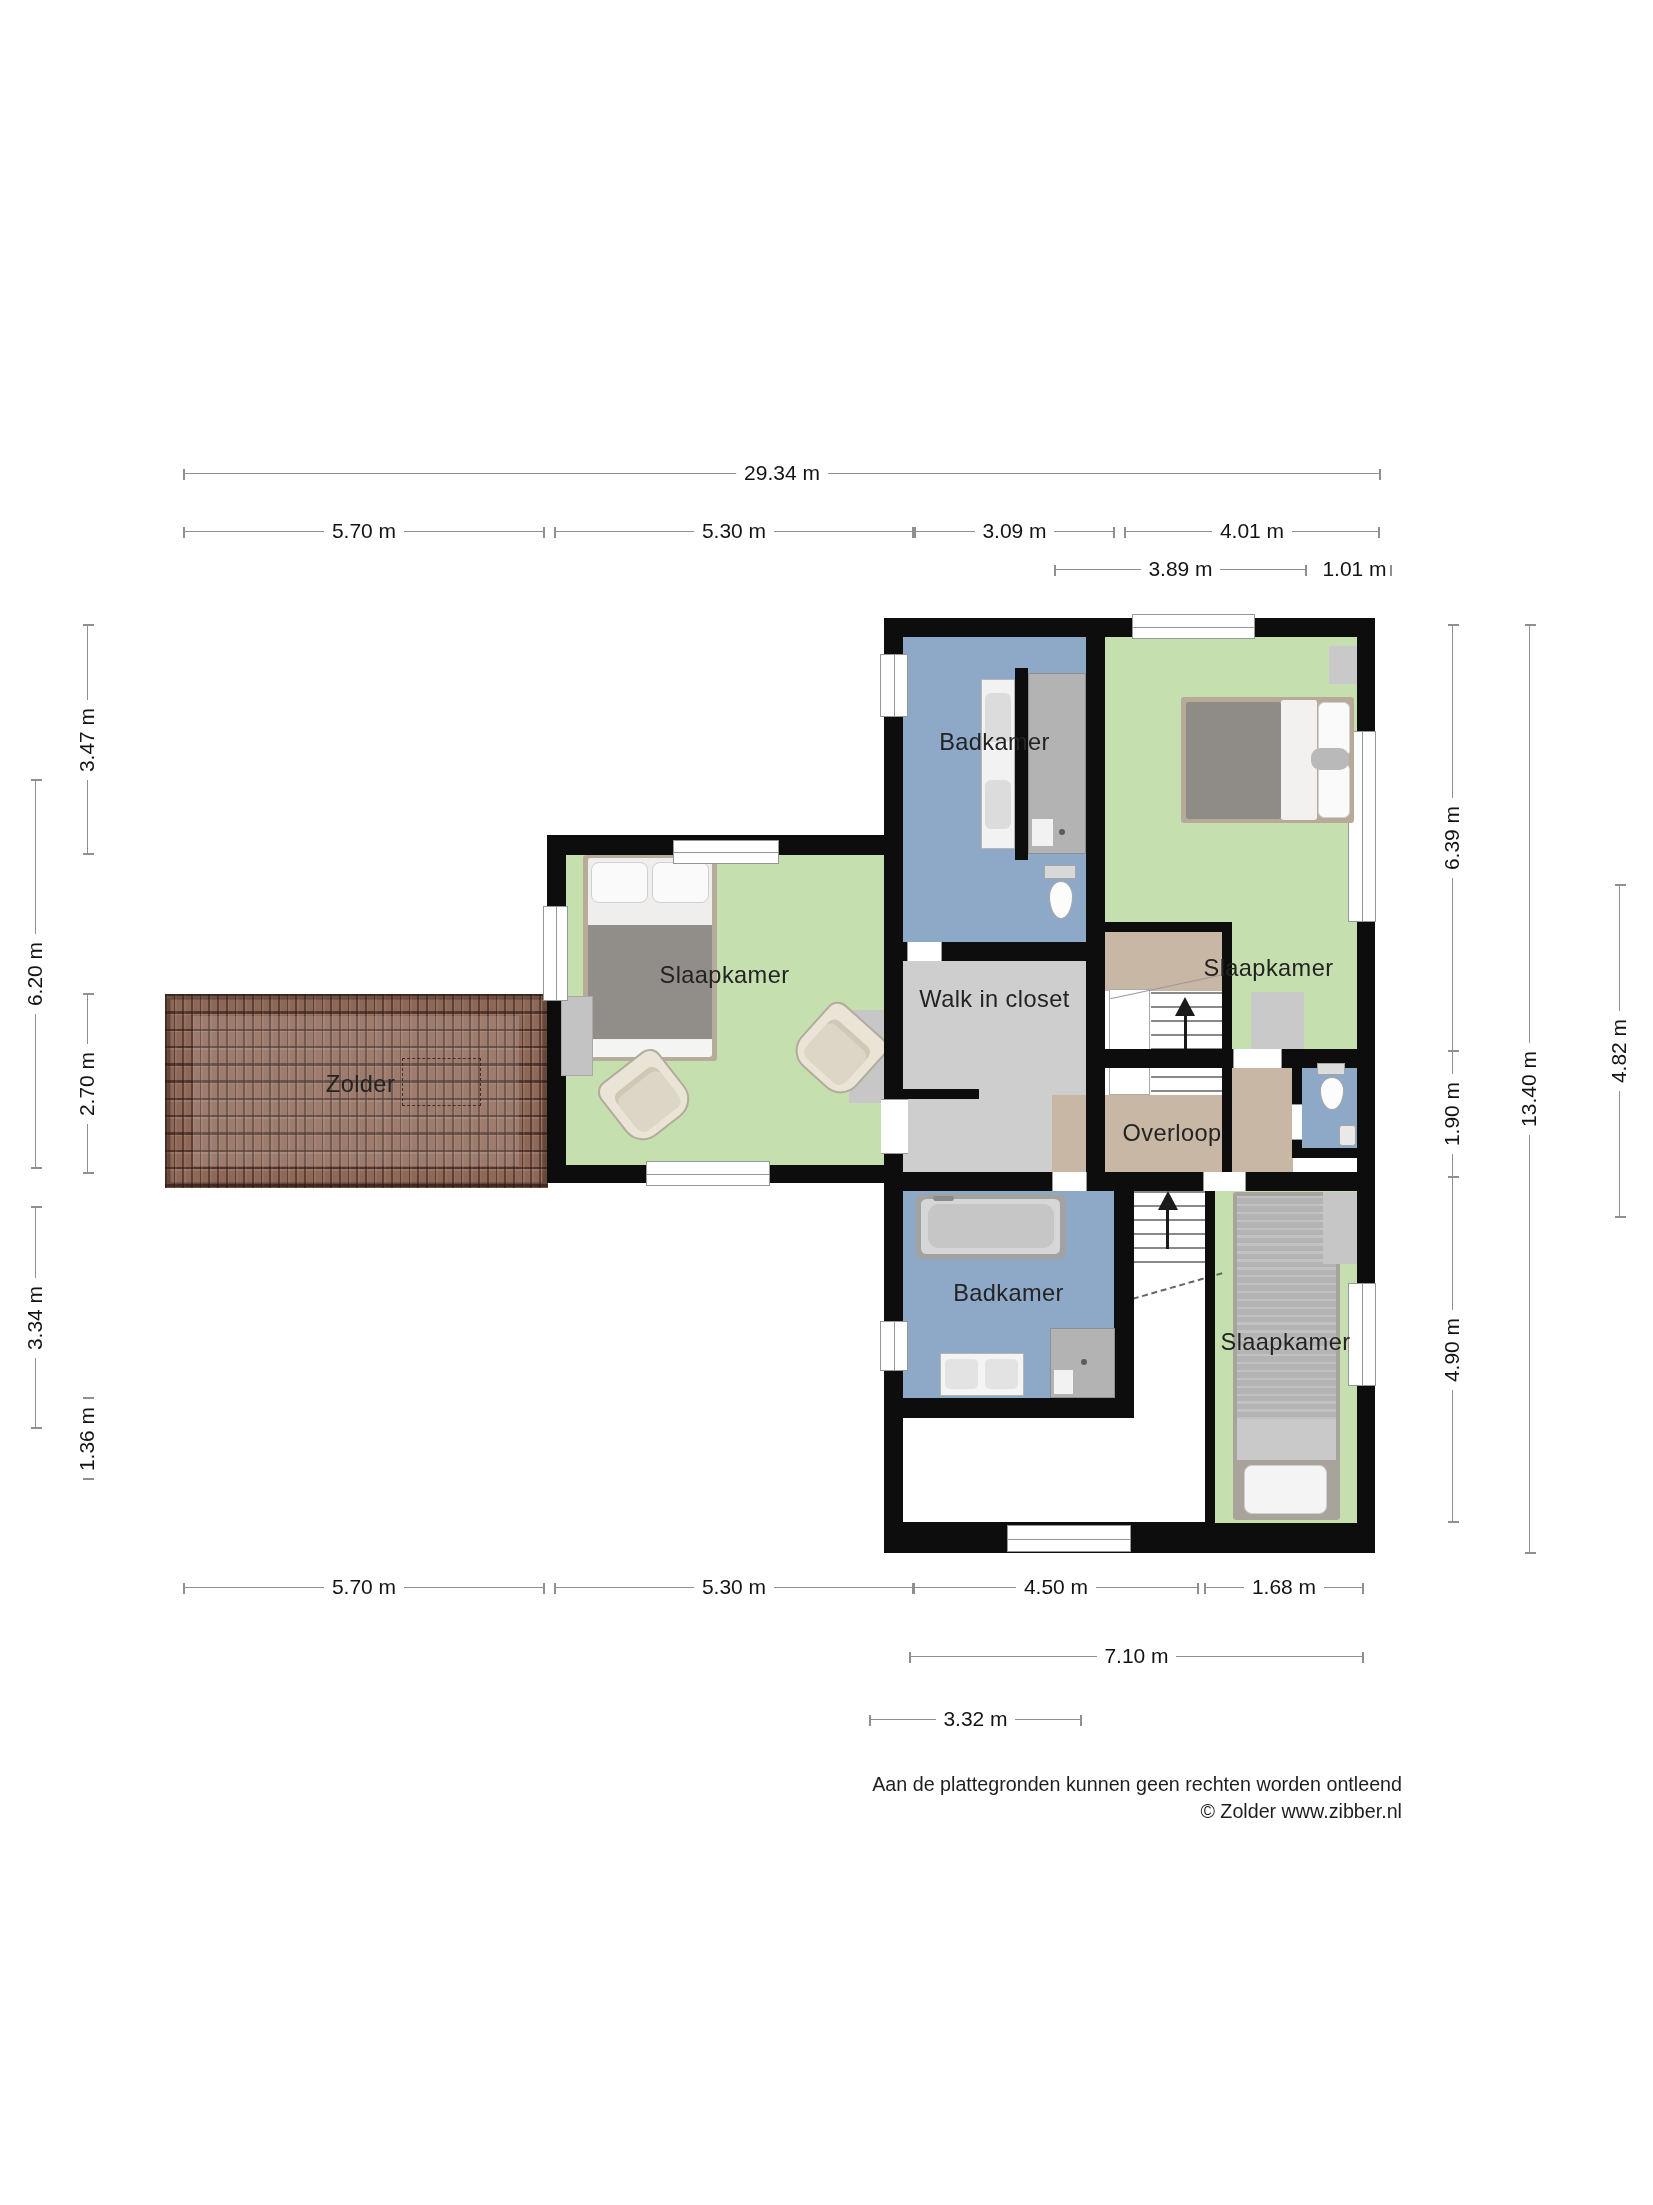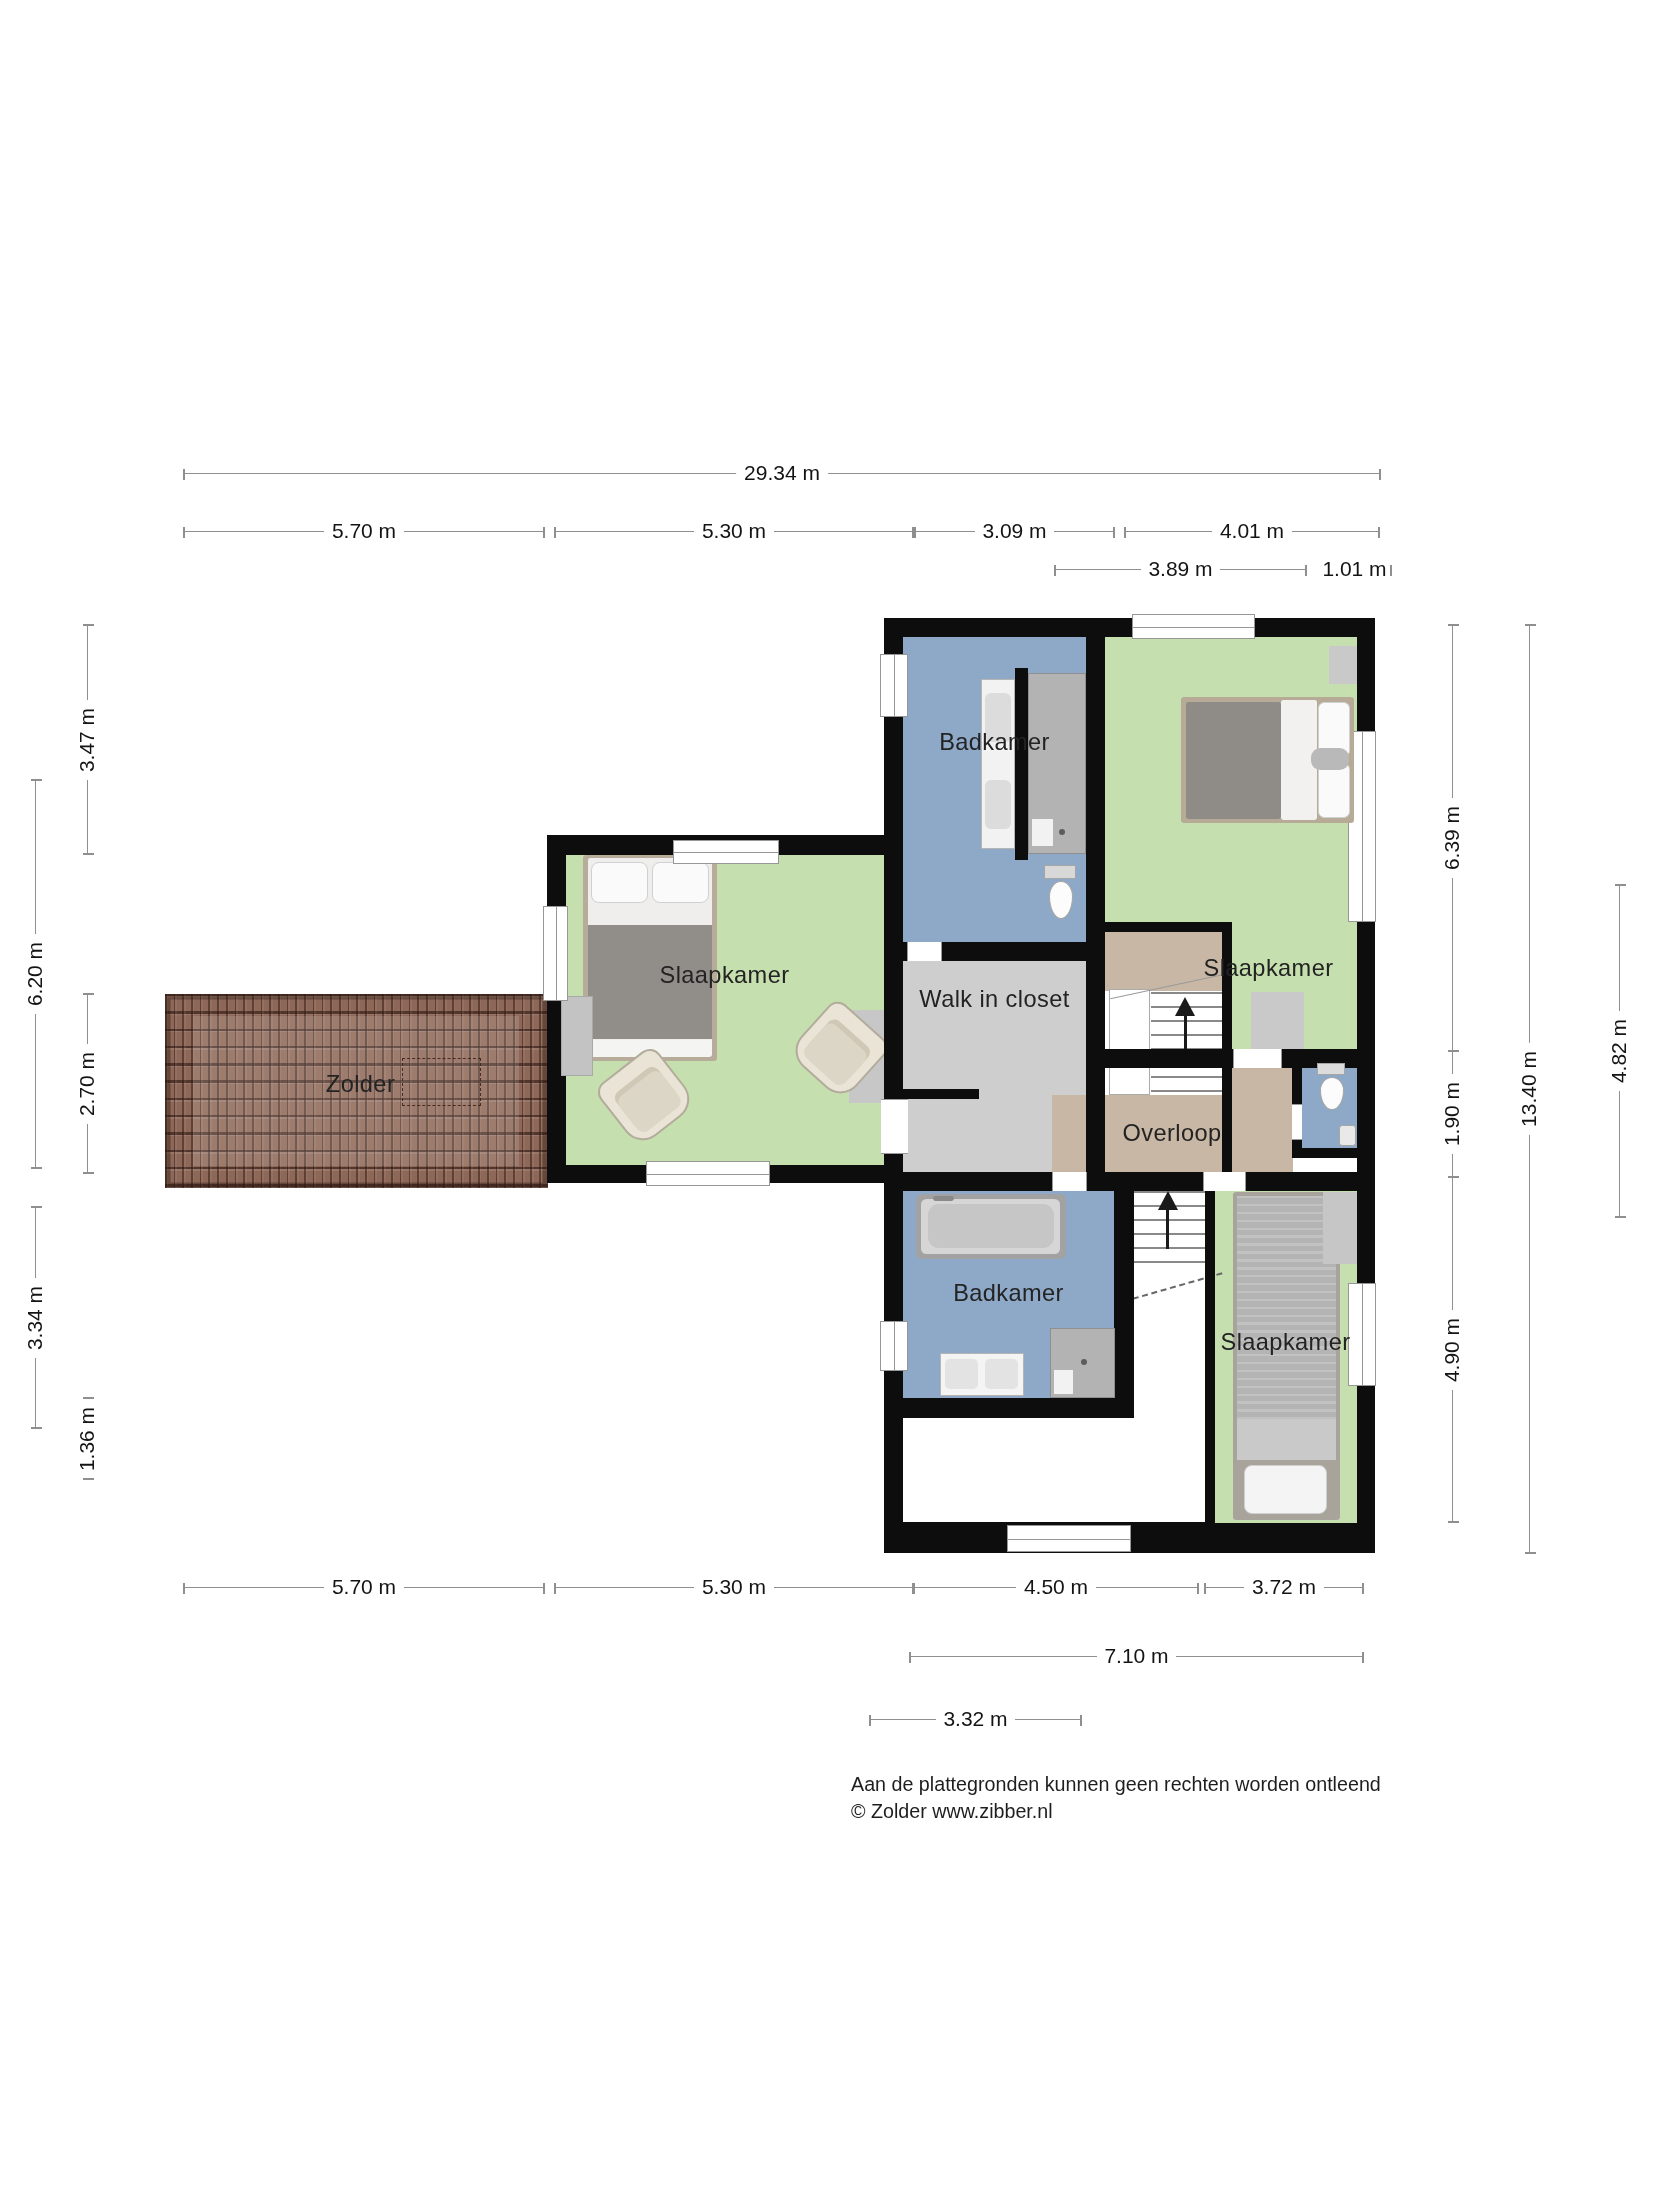--- a/index.html
+++ b/index.html
@@ -31,21 +31,21 @@
       repeating-linear-gradient(90deg, rgba(46,24,18,.50) 0 1.6px, rgba(255,255,255,.06) 1.6px 3.2px, transparent 3.2px 8.7px),
       repeating-linear-gradient(180deg, rgba(46,24,18,.62) 0 2.4px, rgba(255,255,255,.10) 2.4px 3.9px, transparent 3.9px 17.3px);
     box-shadow: inset 0 0 0 5.5px rgba(40,20,14,.38);}
   .chair{position:absolute;border:2.4px solid #b3ac9c;background:#e9e4d6;border-radius:12.6px 12.6px 22px 22px;box-sizing:border-box;}
   .chair .cushion{position:absolute;left:12%;right:12%;top:28%;bottom:10%;background:#dcd6c6;border-radius:7.9px;
                   box-shadow:0 -5.5px 0 #cfc8b6;}
   .arrow-stem{position:absolute;background:#1a1a1a;}
   .arrow-head{position:absolute;width:0;height:0;border-left:10.2px solid transparent;border-right:10.2px solid transparent;
               border-bottom:19px solid #1a1a1a;}
   .dash{position:absolute;border-top:2.4px dashed #666;}
-  .footer{position:absolute;text-align:left;font-size:19.7px;color:#1e1e1e;line-height:1.35;}
+  .footer{position:absolute;text-align:right;font-size:19.7px;color:#1e1e1e;line-height:1.35;}
 </style>
 </head>
 <body>
 
 <div class="plan">
 
   <div class="dim dim-h" style="left:184px;top:473px;width:1196px;">
       <span class="dim-label">29.34 m</span>
     </div>
   <div class="dim dim-h" style="left:184px;top:531px;width:360px;">
@@ -102,21 +102,21 @@
   <div class="dim dim-h" style="left:184px;top:1587px;width:360px;">
       <span class="dim-label">5.70 m</span>
     </div>
   <div class="dim dim-h" style="left:555px;top:1587px;width:358px;">
       <span class="dim-label">5.30 m</span>
     </div>
   <div class="dim dim-h" style="left:914px;top:1587px;width:284px;">
       <span class="dim-label">4.50 m</span>
     </div>
   <div class="dim dim-h" style="left:1205px;top:1587px;width:158px;">
-      <span class="dim-label">3.72 m</span>
+      <span class="dim-label">1.68 m</span>
     </div>
   <div class="dim dim-h" style="left:910px;top:1656px;width:453px;">
       <span class="dim-label">7.10 m</span>
     </div>
   <div class="dim dim-h" style="left:870px;top:1719px;width:211px;">
       <span class="dim-label">3.32 m</span>
     </div>
 
   <div class="roof" style="left:165px;top:994px;width:383px;height:194px;"></div>
   <div class="fill" style="left:193px;top:1016px;width:326px;height:150px;background:rgba(255,255,255,.14);"></div>

